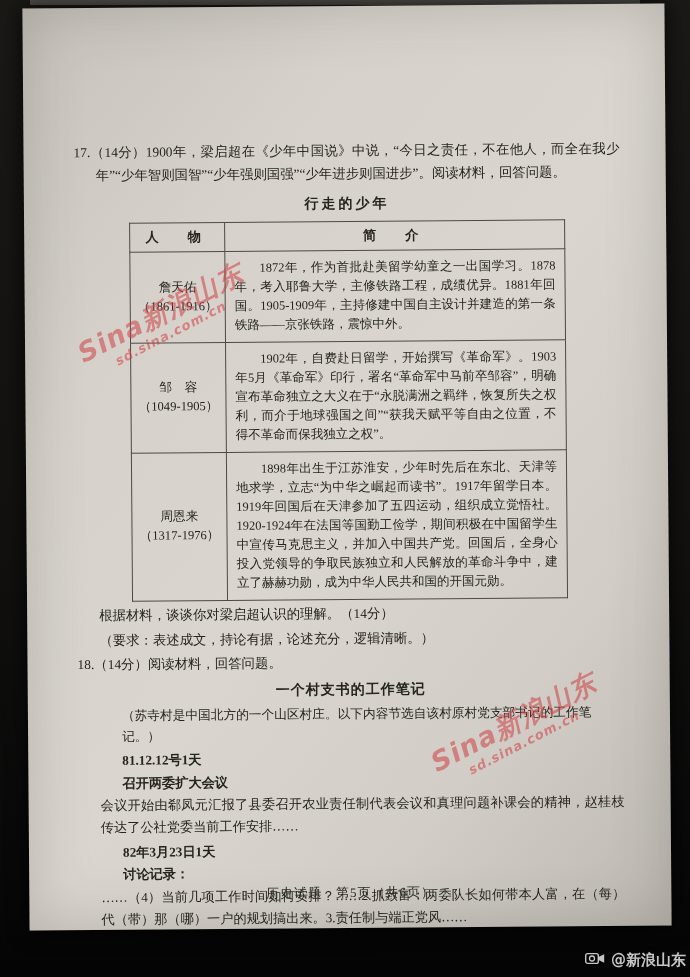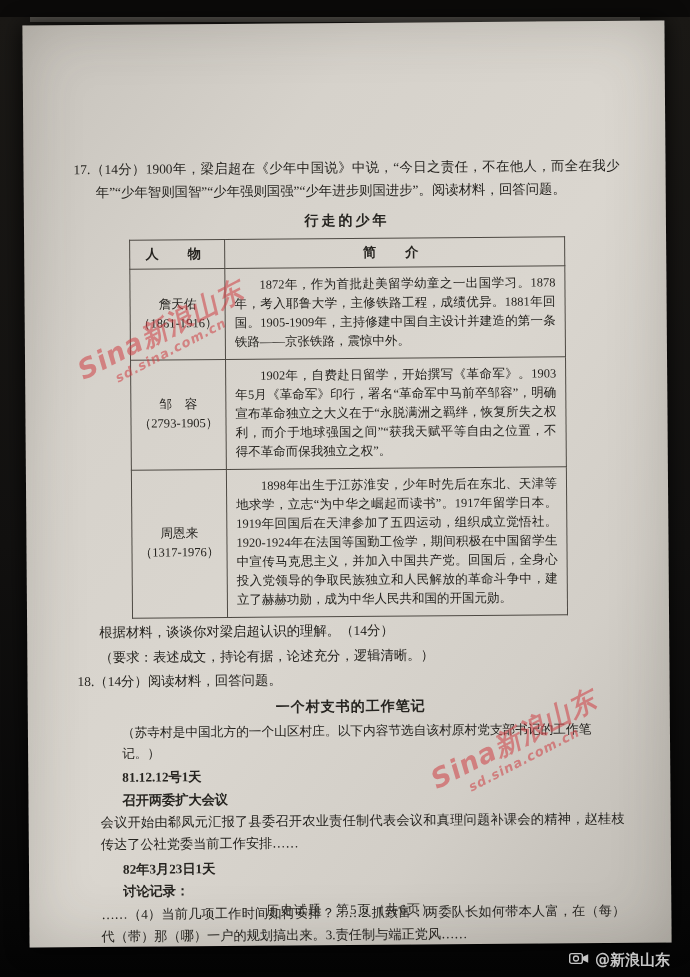--- a/index.html
+++ b/index.html
@@ -6,21 +6,20 @@
   html, body { width: 690px; height: 977px; }
   body {
     position: relative;
     background: #0b0a09;
     overflow: hidden;
     font-family: "Liberation Serif", "DejaVu Serif", serif;
   }
   .photo-frame {
     position: absolute; inset: 0;
     background: linear-gradient(180deg, #1b1916 0%, #121110 55%, #070707 92%, #040404 100%);
-    margin-top: 17px;
   }
   .top-sliver {
     position: absolute; left: 30px; top: 0; width: 610px; height: 5px;
     background: #8b8880; opacity: .5;
   }
   .paper {
     position: absolute; left: 26px; top: 6px; width: 642px; height: 922px;
     background: linear-gradient(128deg, #c6c2bb 0%, #d6d2cb 26%, #dad6cf 52%, #d2cec7 76%, #bdb9b2 100%);
     box-shadow: 0 0 22px rgba(0,0,0,.85), inset 0 0 60px rgba(60,55,45,.22);
     transform: rotate(-0.45deg);
@@ -72,21 +71,21 @@
     position: absolute; text-align: center; pointer-events: none;
     color: #cf4045; opacity: .55;
     transform: rotate(-27deg);
     font-family: "DejaVu Sans", "Liberation Sans", sans-serif;
   }
   .wm-line1 { font-size: 27px; font-weight: bold; font-style: italic; letter-spacing: 1px; line-height: 1.1; }
   .wm-line2 { font-size: 13px; font-weight: bold; font-style: italic; letter-spacing: 1px; }
   .wm1 { left: 48px; top: 290px; }
   .wm2 { left: 398px; top: 702px; }
   .weibo-badge {
-    position: absolute; right: 20px; bottom: 7px;
+    position: absolute; right: 4px; bottom: 7px;
     display: flex; align-items: center; gap: 6px;
     color: #d6d6d6; font-size: 15px; font-weight: bold;
     font-family: "DejaVu Sans", "Liberation Sans", sans-serif;
     opacity: .92;
   }
 </style>
 </head>
 <body>
 
 <div class="photo-frame">
@@ -114,21 +113,21 @@
           <tr>
             <td class="person">
               <span>詹天佑</span><br>
               <span>（1861-1916）</span>
             </td>
             <td class="intro">1872年，作为首批赴美留学幼童之一出国学习。1878年，考入耶鲁大学，主修铁路工程，成绩优异。1881年回国。1905-1909年，主持修建中国自主设计并建造的第一条铁路——京张铁路，震惊中外。</td>
           </tr>
           <tr>
             <td class="person">
               <span>邹　容</span><br>
-              <span>（2793-1905）</span>
+              <span>（1049-1905）</span>
             </td>
             <td class="intro">1902年，自费赴日留学，开始撰写《革命军》。1903年5月《革命军》印行，署名“革命军中马前卒邹容”，明确宣布革命独立之大义在于“永脱满洲之羁绊，恢复所失之权利，而介于地球强国之间”“获我天赋平等自由之位置，不得不革命而保我独立之权”。</td>
           </tr>
           <tr>
             <td class="person">
               <span>周恩来</span><br>
               <span>（1317-1976）</span>
             </td>
             <td class="intro">1898年出生于江苏淮安，少年时先后在东北、天津等地求学，立志“为中华之崛起而读书”。1917年留学日本。1919年回国后在天津参加了五四运动，组织成立觉悟社。1920-1924年在法国等国勤工俭学，期间积极在中国留学生中宣传马克思主义，并加入中国共产党。回国后，全身心投入党领导的争取民族独立和人民解放的革命斗争中，建立了赫赫功勋，成为中华人民共和国的开国元勋。</td>
           </tr>

